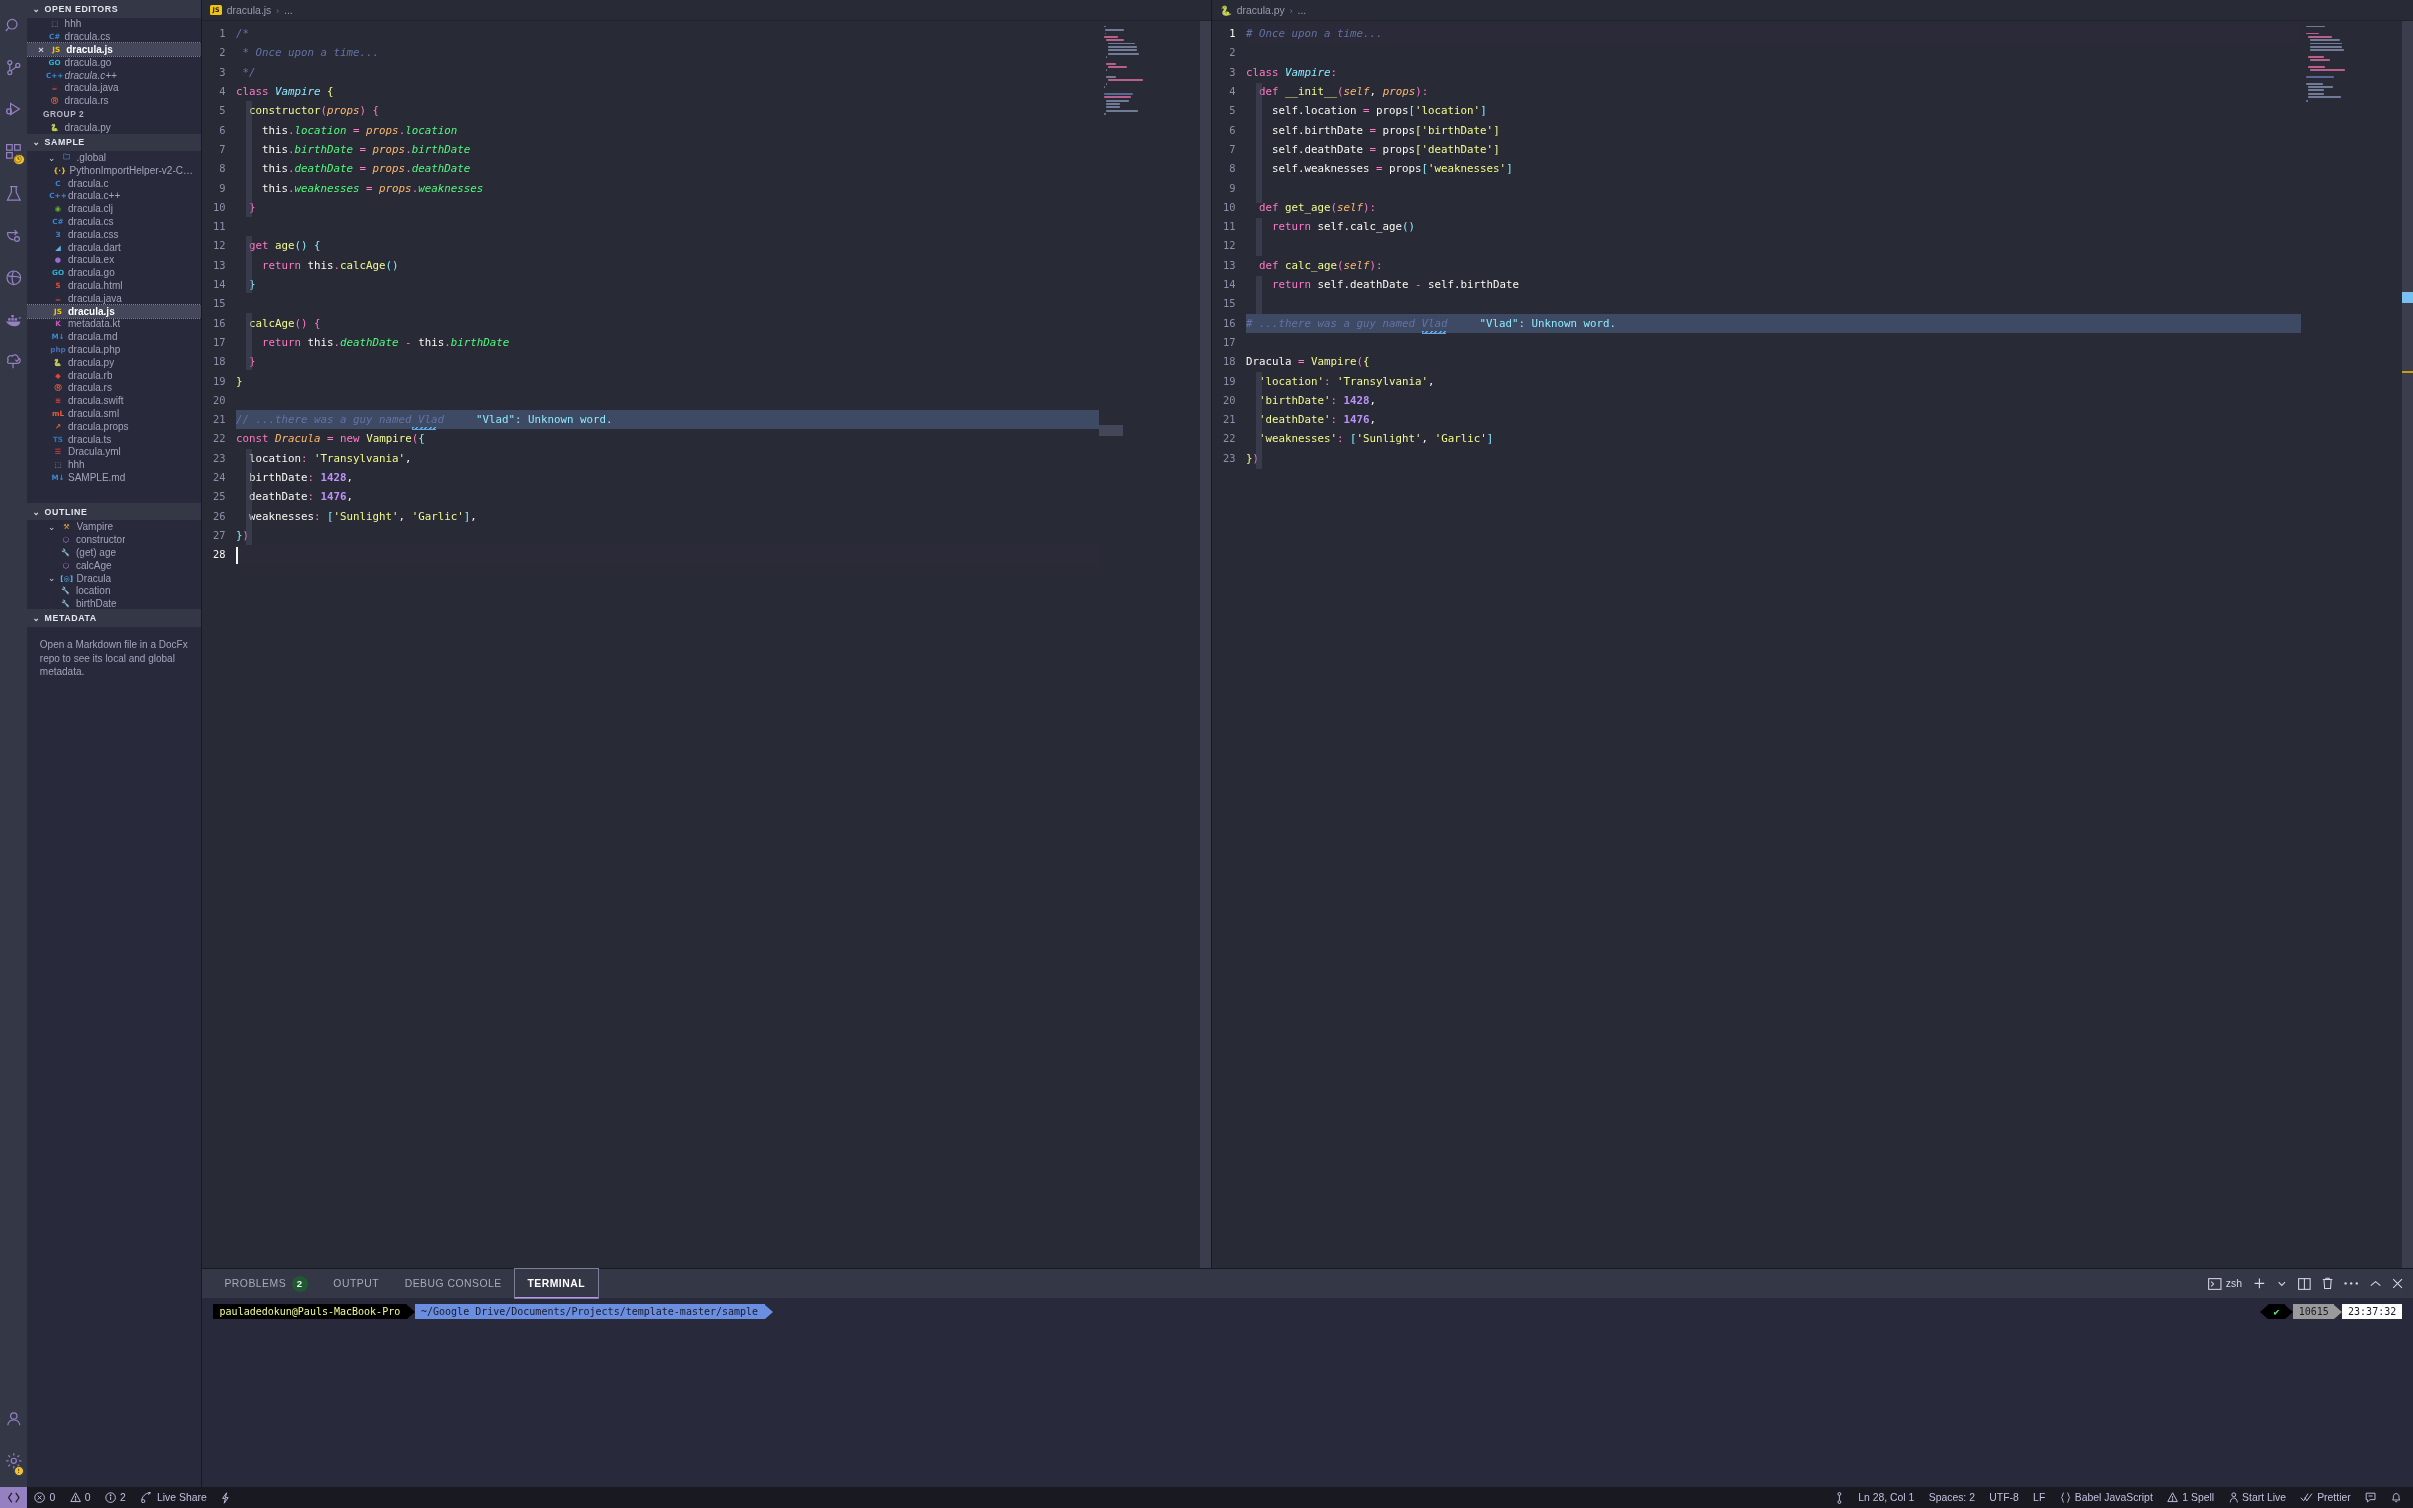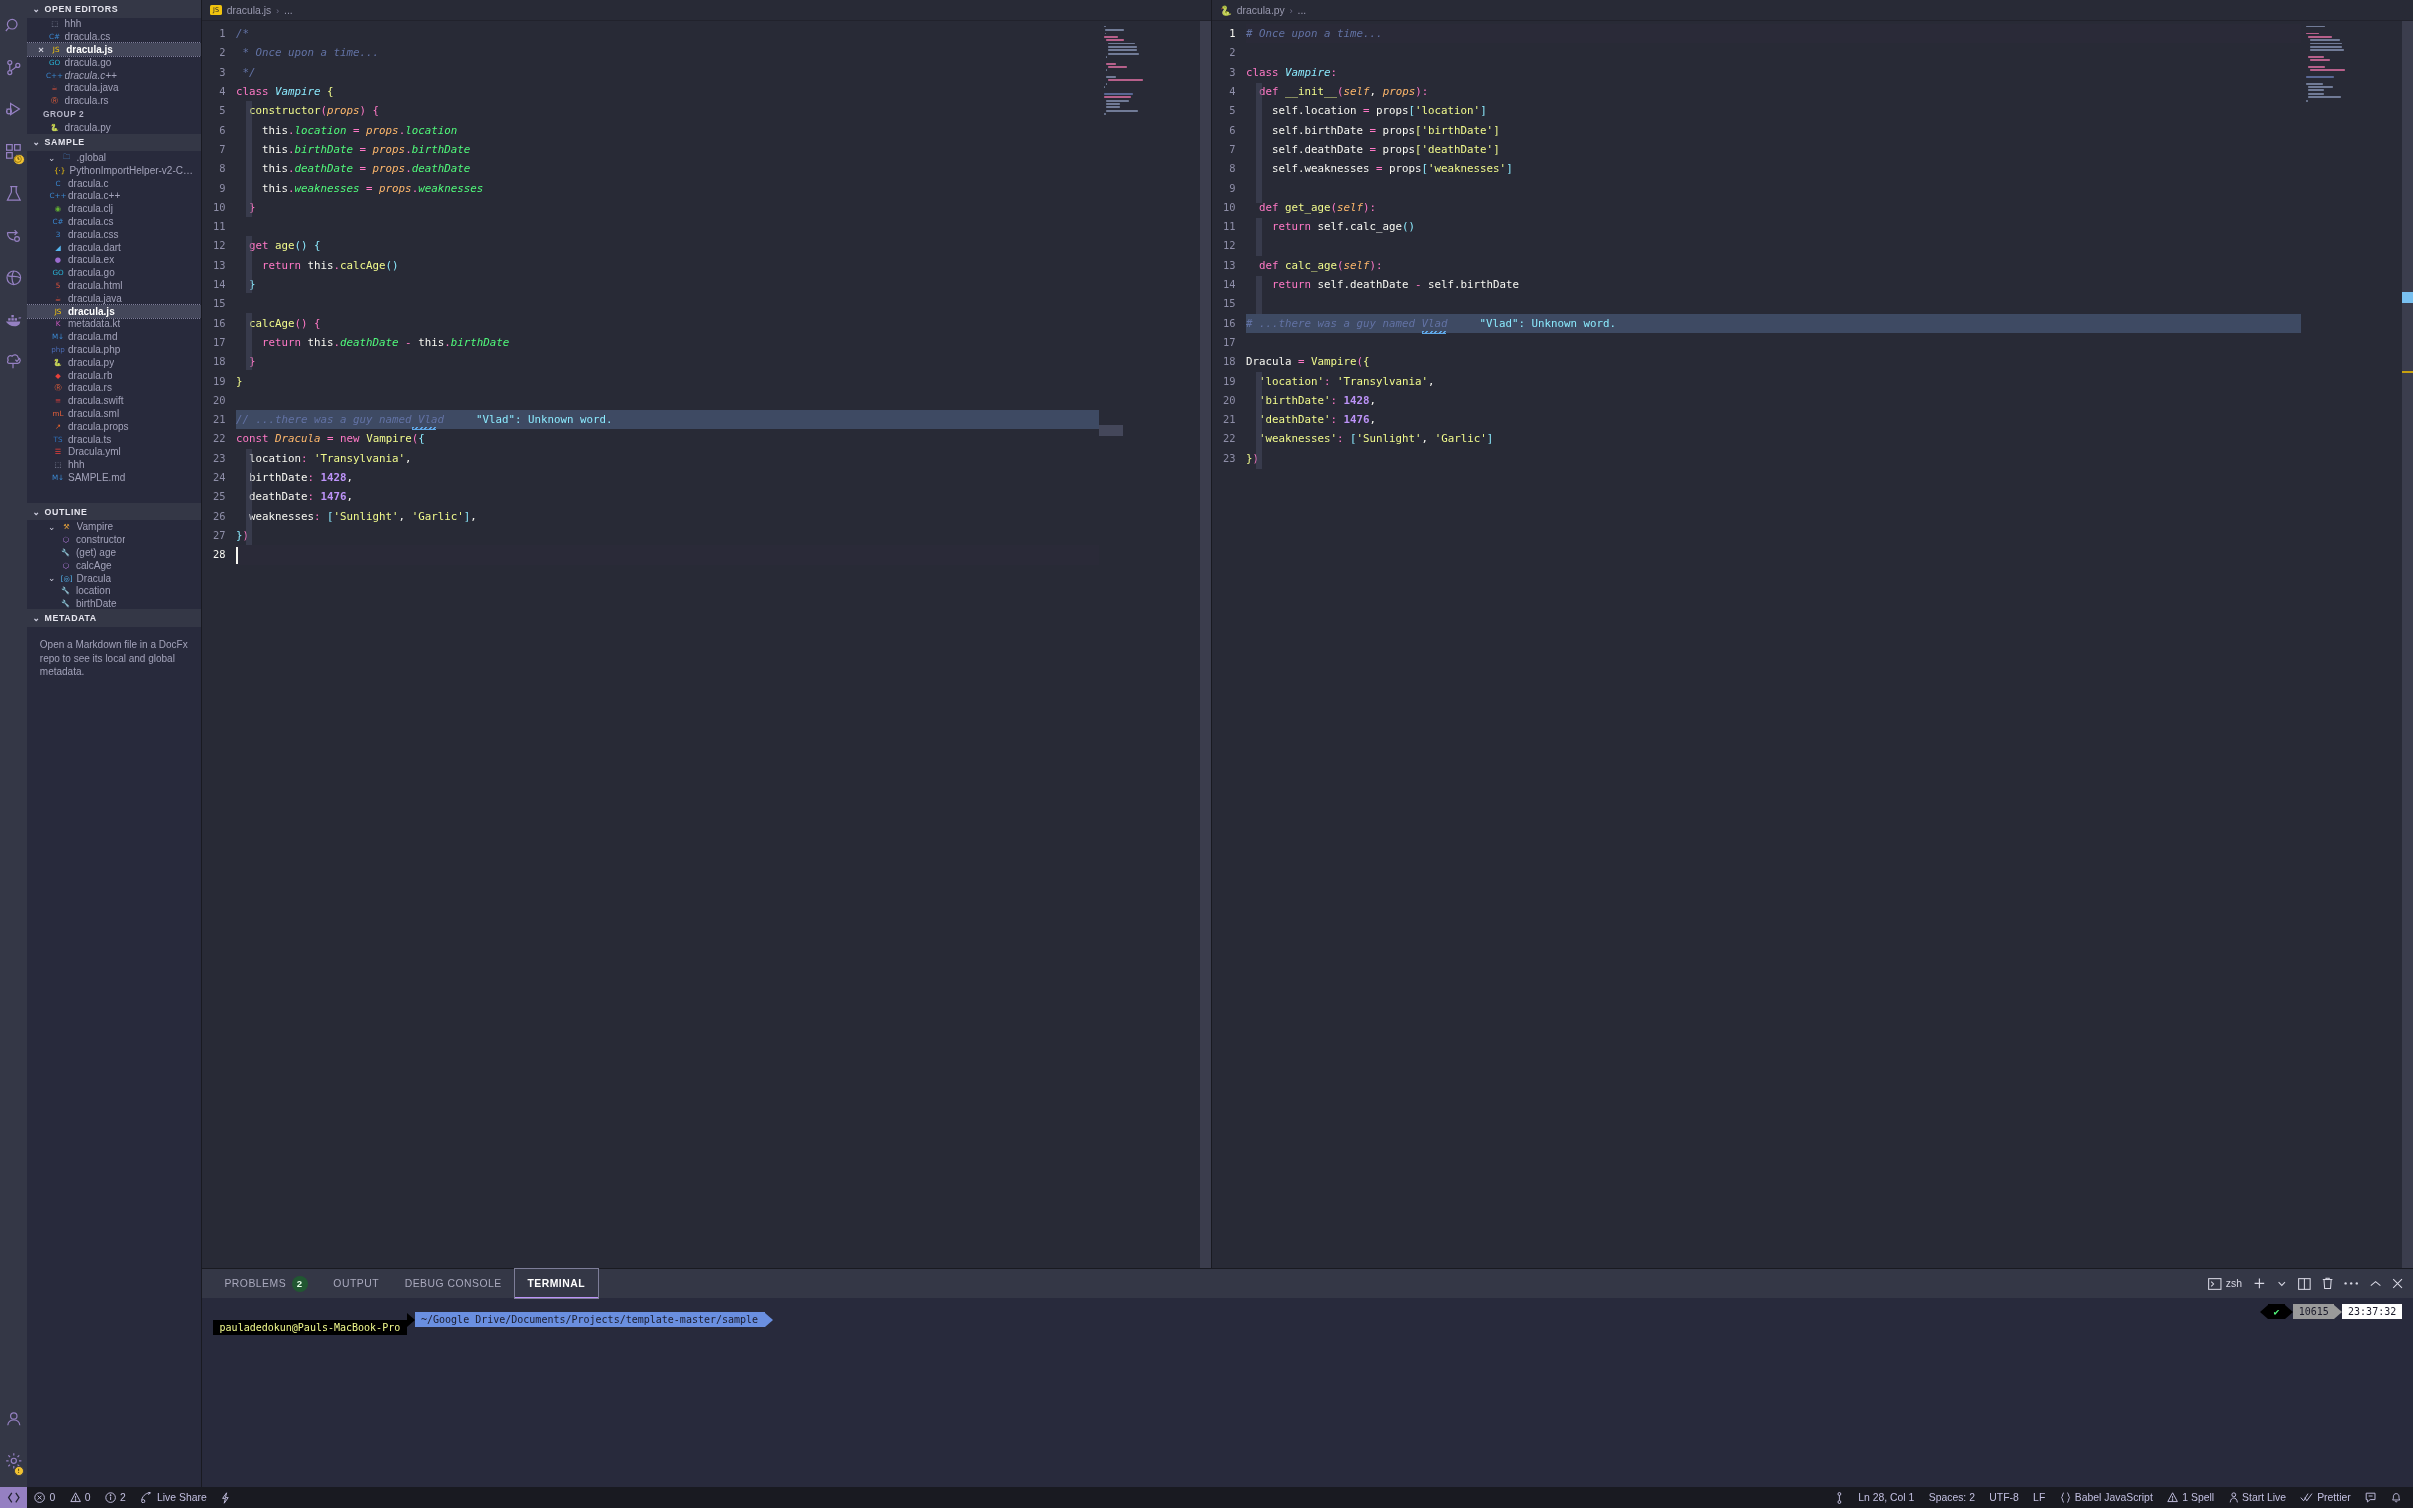--- a/index.html
+++ b/index.html
@@ -76,21 +76,21 @@
   .row .lbl { overflow: hidden; text-overflow: ellipsis; }
   .row.selected {
     background: #44475a; color: #ffffff; font-weight: bold;
     outline: 0.8px dotted #7d7d98; outline-offset: -0.8px;
   }
   .row.italic .lbl { font-style: italic; }
   .row .close-x { font-size: 9.6px; color: #d4d4e0; width: 10.4px; text-align:center; }
   .ic {
     width: 12px; min-width: 12px; height: 11.2px; display: inline-flex;
     align-items: center; justify-content: center;
-    font-size: 7.2px; font-weight: normal; font-family: "DejaVu Sans", sans-serif;
+    font-size: 7.2px; font-weight: bold; font-family: "DejaVu Sans", sans-serif;
   }
   .grp-label {
     height: 13.6px; display: flex; align-items: center;
     font-size: 8.4px; font-weight: bold; letter-spacing: 0.5px;
     color: #b6b6c8; padding-left: 16px;
   }
   .meta-text {
     padding: 11.2px 12.8px 0 12.8px; font-size: 10px; color: #a3a3ba; line-height: 1.35;
   }
   .sidebar-spacer { flex: 1 1 auto; }
@@ -184,21 +184,21 @@
     display: inline-flex; align-items: center; justify-content: center; font-weight: bold;
   }
   .panel-actions {
     position: absolute; right: 9.6px; top: 0; height: 29px;
     display: flex; align-items: center; gap: 11.2px; color: #d8d8e4; font-size: 12px;
   }
   .pa-item { display: flex; align-items: center; gap: 4px; cursor: default; }
   .term-body { flex: 1 1 auto; padding: 6.4px 11.2px 0 11.2px; position: relative; }
   .prompt-line { display: flex; align-items: center; font-family: "DejaVu Sans Mono", monospace; font-size: 10px; }
   .pseg { height: 15px; display: flex; align-items: center; padding: 0 6.4px; position: relative; }
-  .pseg.user { background: #000000; color: #f1fa8c; margin-top: 16px; }
+  .pseg.user { background: #000000; color: #f1fa8c; }
   .pseg.path { background: #6a8fe0; color: #1b1b2b; }
   .arrow-r { width: 0; height: 0; border-top: 7.6px solid transparent; border-bottom: 7.6px solid transparent; }
   .term-right {
     position: absolute; right: 11.2px; top: 6.4px; display: flex; align-items: center;
     font-family: "DejaVu Sans Mono", monospace; font-size: 10px;
   }
   .rseg { height: 15px; display: flex; align-items: center; padding: 0 5.6px; }
   .rseg.ok { background: #000000; color: #50fa7b; }
   .rseg.num { background: #9a9a9a; color: #1b1b2b; }
   .rseg.time { background: #ffffff; color: #1b1b2b; }

